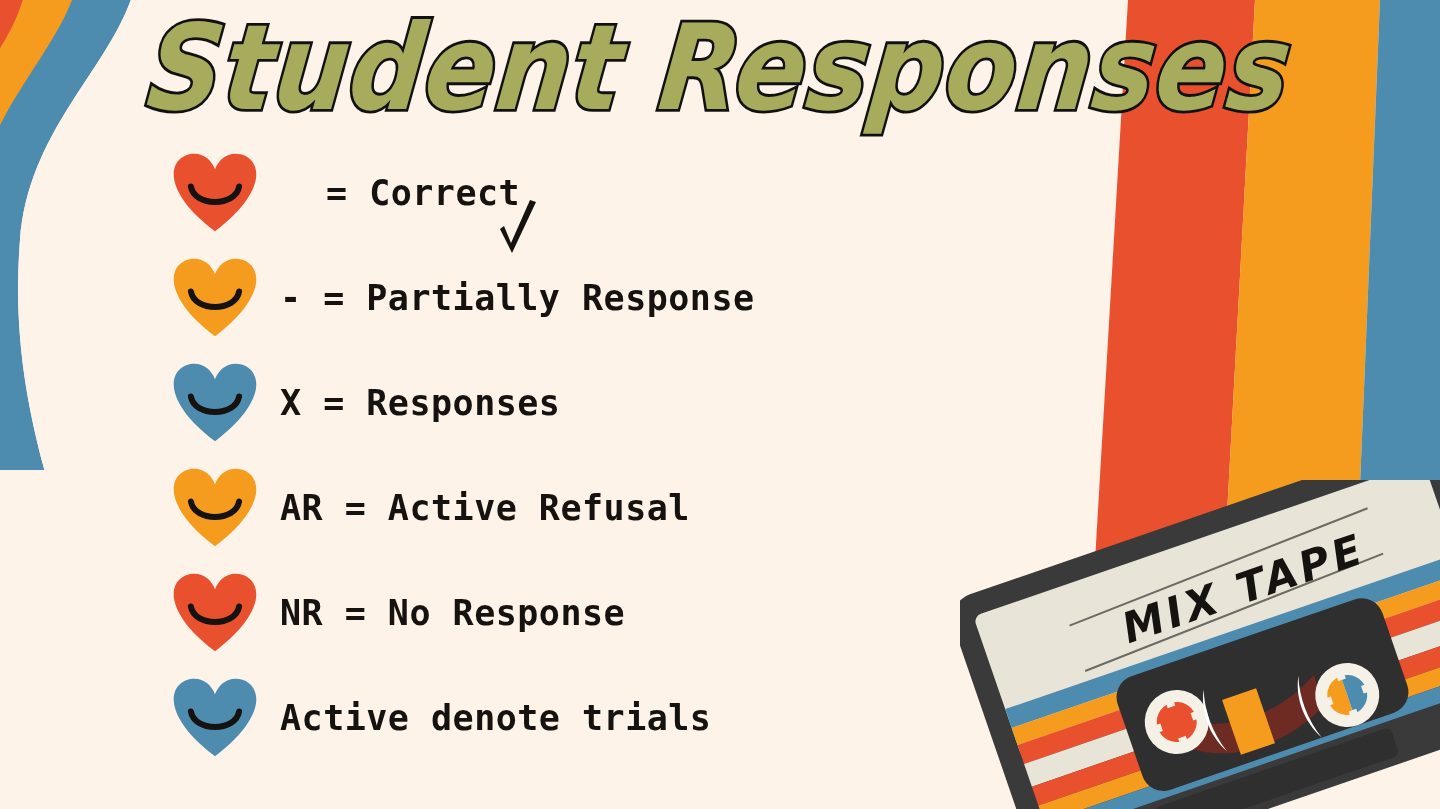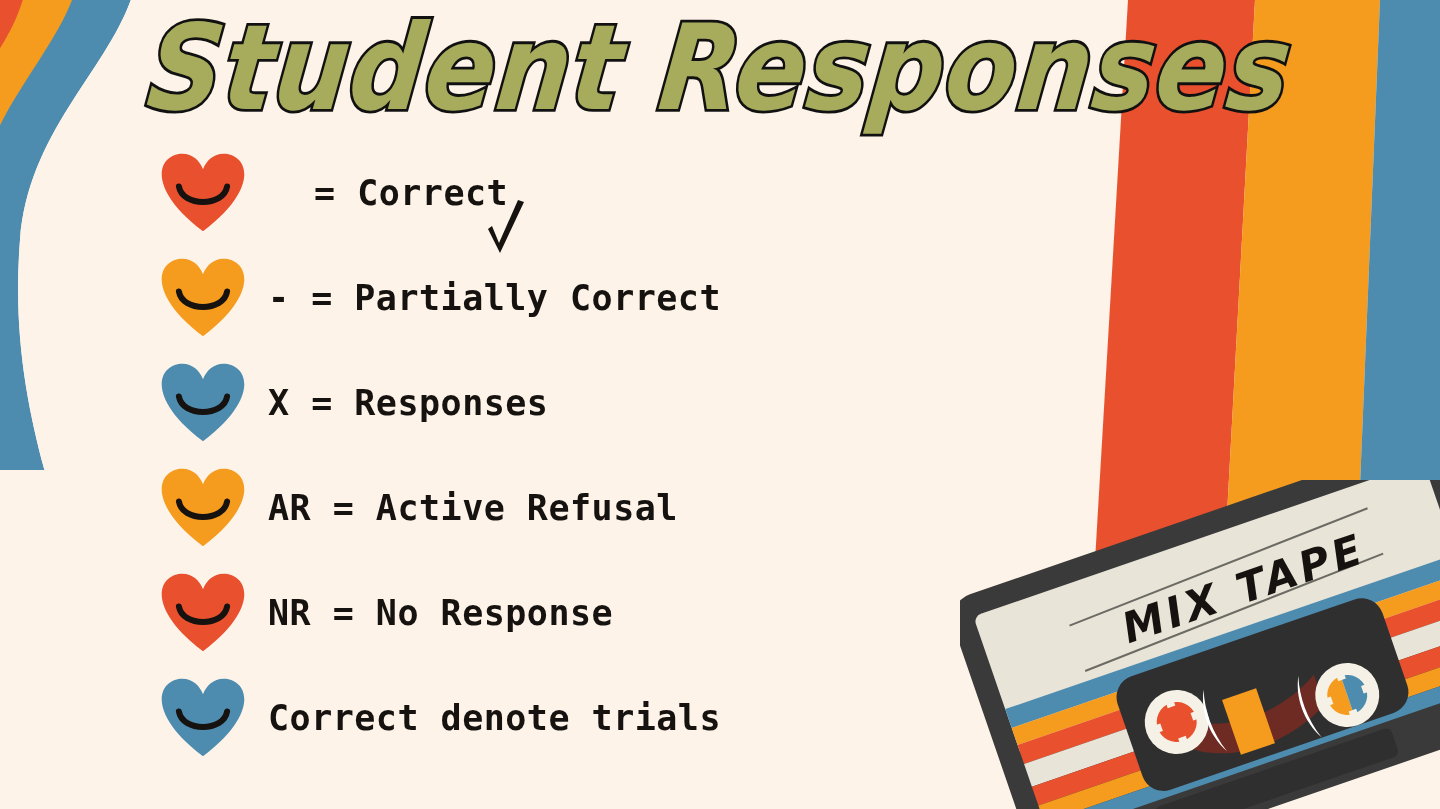--- a/index.html
+++ b/index.html
@@ -56,21 +56,21 @@
     -webkit-text-stroke: 5px #111111;
     paint-order: stroke fill;
     transform: skewX(-6deg) scaleY(1.14);
     transform-origin: center;
     line-height: 1.0;
   }
 
   
   .legend {
     position: absolute;
-    left: 160px;
+    left: 172px;
     top: 140px;
     width: 820px;
   }
   .legend-row {
     display: flex;
     align-items: center;
     height: 105px;
   }
   .heart {
     width: 86px;
@@ -151,21 +151,21 @@
       </span>
     </div>
 
     <div class="legend-row">
       <span class="heart">
         <svg viewBox="0 0 100 95" width="86" height="82">
           <path d="M50 92 C 10 62, 2 38, 2 26 C 2 10, 14 2, 26 2 C 38 2, 46 10, 50 20 C 54 10, 62 2, 74 2 C 86 2, 98 10, 98 26 C 98 38, 90 62, 50 92 Z" fill="#f59b1e"></path>
           <path d="M22 40 C 26 64, 74 64, 78 40" stroke="#15120f" stroke-width="7" fill="none" stroke-linecap="round"></path>
         </svg>
       </span>
-      <span class="legend-text">- = Partially Correct</span>
+      <span class="legend-text">- = Partially Response</span>
     </div>
 
     <div class="legend-row">
       <span class="heart">
         <svg viewBox="0 0 100 95" width="86" height="82">
           <path d="M50 92 C 10 62, 2 38, 2 26 C 2 10, 14 2, 26 2 C 38 2, 46 10, 50 20 C 54 10, 62 2, 74 2 C 86 2, 98 10, 98 26 C 98 38, 90 62, 50 92 Z" fill="#4e8caf"></path>
           <path d="M22 40 C 26 64, 74 64, 78 40" stroke="#15120f" stroke-width="7" fill="none" stroke-linecap="round"></path>
         </svg>
       </span>
       <span class="legend-text">X = Responses</span>
@@ -191,21 +191,21 @@
       <span class="legend-text">NR = No Response</span>
     </div>
 
     <div class="legend-row">
       <span class="heart">
         <svg viewBox="0 0 100 95" width="86" height="82">
           <path d="M50 92 C 10 62, 2 38, 2 26 C 2 10, 14 2, 26 2 C 38 2, 46 10, 50 20 C 54 10, 62 2, 74 2 C 86 2, 98 10, 98 26 C 98 38, 90 62, 50 92 Z" fill="#4e8caf"></path>
           <path d="M22 40 C 26 64, 74 64, 78 40" stroke="#15120f" stroke-width="7" fill="none" stroke-linecap="round"></path>
         </svg>
       </span>
-      <span class="legend-text">Correct denote trials</span>
+      <span class="legend-text">Active denote trials</span>
     </div>
 
   </div>
 
   <div class="cassette-wrap">
     <svg viewBox="0 0 560 360" width="560" height="360">
       <g transform="rotate(-19 280 180)">
 
         <rect x="20" y="30" width="520" height="300" rx="26" fill="#3a3a3a"></rect>
 

